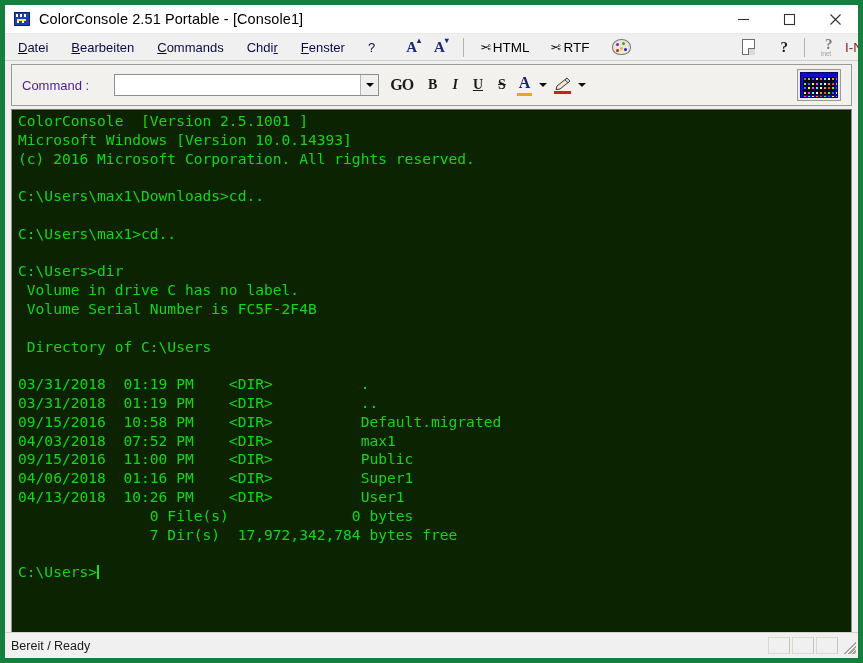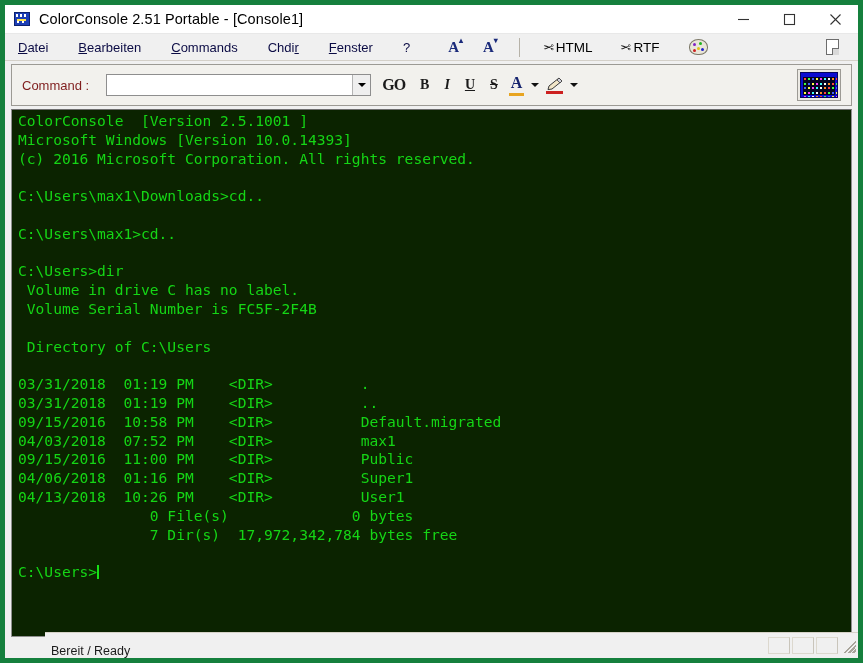--- a/index.html
+++ b/index.html
@@ -71,21 +71,21 @@
   .win-btn svg { display: block; }
 
   
   .menubar {
     height: 27px;
     background: #f0f0f0;
     border-bottom: 1px solid #d4d0c8;
     display: flex;
     align-items: center;
     padding: 0 4px;
-    gap: 12px;
+    gap: 5px;
   }
   .menu-item {
     font-size: 13px;
     color: #0b0b44;
     padding: 3px 9px;
     white-space: nowrap;
   }
   .menu-item u { text-decoration: underline; }
   .tb-sep {
     width: 1px;
@@ -181,21 +181,21 @@
   }
   .cmdbar-inner {
     height: 42px;
     background: #f2f1ed;
     border: 1px solid #9c9a94;
     display: flex;
     align-items: center;
     padding: 0 10px;
     gap: 7px;
   }
-  .cmd-label { font-size: 13px; color: #7f1d1d; margin-right: 10px; }
+  .cmd-label { font-size: 13px; color: #4c1d95; margin-right: 18px; }
   .combo {
     width: 265px;
     height: 22px;
     background: #ffffff;
     border: 1px solid #8e8e8e;
     display: flex;
     align-items: stretch;
   }
   .combo input {
     flex: 1 1 auto;
@@ -308,23 +308,22 @@
   }
 
   
   .statusbar {
     position: absolute;
     left: 0; right: 0; bottom: 0;
     height: 26px;
     background: #f0f0f0;
     border-top: 1px solid #d6d2c8;
     display: flex;
-    align-items: flex-end;
+    align-items: center;
     padding-left: 6px;
-    margin-left: 40px;
   }
   .status-text { font-size: 12.5px; color: #1b1b1b; }
   .status-panes { margin-left: auto; display: flex; align-items: center; height: 26px; }
   .status-pane {
     width: 22px; height: 17px;
     border: 1px solid #dcd8ce;
     border-right-color: #c9c5bb;
     margin-right: 2px;
     background: #f0f0f0;
   }

